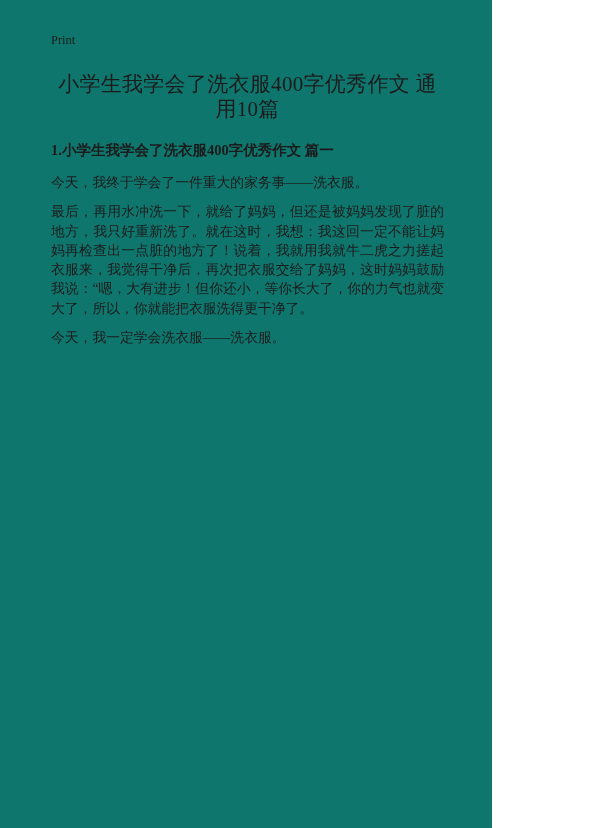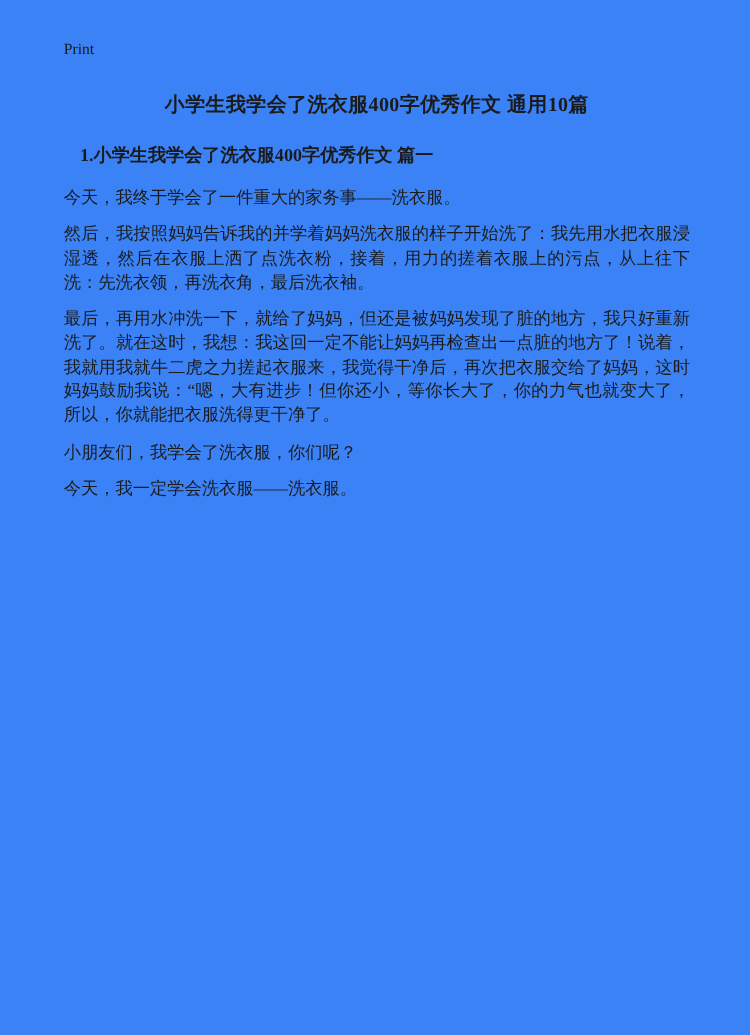--- a/index.html
+++ b/index.html
@@ -1,45 +1,45 @@
 <!DOCTYPE html>
 <html><head>
 <meta charset="utf-8">
 <style>
   html, body { margin: 0; padding: 0; background: #ffffff; }
   .page {
-    width: 600px;
+    width: 492px;
     height: 828px;
     box-sizing: border-box;
-    background: #3b82f6;
+    background: #0f766e;
     padding: 30px 48px 0 51px;
     font-family: "Liberation Serif", "DejaVu Serif", serif;
     color: #1b1b1b;
     overflow: hidden;
   }
   .print-row { margin: 0 0 24px 0; }
   .print-label {
     font-size: 12.5px;
     line-height: 15px;
     display: inline-block;
     cursor: pointer;
   }
   .doc-title {
-    font-size: 16px;
+    font-size: 21px;
     line-height: 25px;
-    font-weight: bold;
+    font-weight: normal;
     text-align: center;
     margin: 0 0 17px 0;
     letter-spacing: 0.3px;
   }
   .section-heading {
     font-size: 14.5px;
     line-height: 19px;
     font-weight: bold;
-    margin: 19px 0 13px 13px;
+    margin: 19px 0 13px 0;
   }
   .body-paragraph {
     font-size: 13.8px;
     line-height: 19.3px;
     margin: 0 0 10px 0;
     text-align: justify;
     text-justify: inter-ideograph;
   }
   .body-paragraph .lead-bold { font-weight: bold; }
 </style>
@@ -53,23 +53,21 @@
   </div>
 
   <h1 class="doc-title">小学生我学会了洗衣服400字优秀作文 通用10篇</h1>
 
 
   <h2 class="section-heading">1.小学生我学会了洗衣服400字优秀作文 篇一</h2>
 
   <p class="body-paragraph">今天，我终于学会了一件重大的家务事——洗衣服。</p>
 
 
-  <p class="body-paragraph">然后，我按照妈妈告诉我的并学着妈妈洗衣服的样子开始洗了：我先用水把衣服浸湿透，然后在衣服上洒了点洗衣粉，接着，用力的搓着衣服上的污点，从上往下洗：先洗衣领，再洗衣角，最后洗衣袖。</p>
 
   <p class="body-paragraph">最后，再用水冲洗一下，就给了妈妈，但还是被妈妈发现了脏的地方，我只好重新洗了。就在这时，我想：我这回一定不能让妈妈再检查出一点脏的地方了！说着，我就用我就牛二虎之力搓起衣服来，我觉得干净后，再次把衣服交给了妈妈，这时妈妈鼓励我说：“嗯，大有进步！但你还小，等你长大了，你的力气也就变大了，所以，你就能把衣服洗得更干净了。</p>
 
-  <p class="body-paragraph">小朋友们，我学会了洗衣服，你们呢？</p>
 
 
   <p class="body-paragraph">今天，我一定学会洗衣服——洗衣服。</p>
 
 
 </div>
 
 </body></html>

